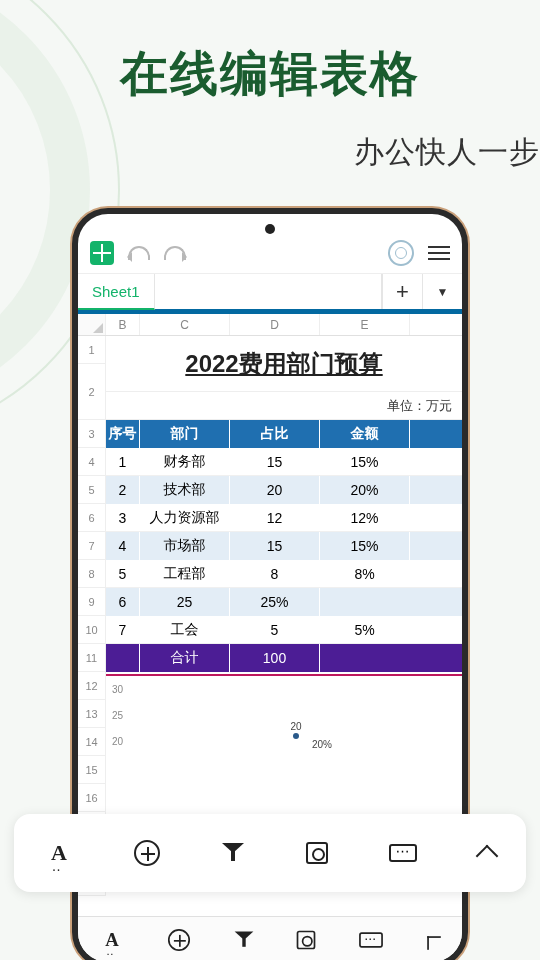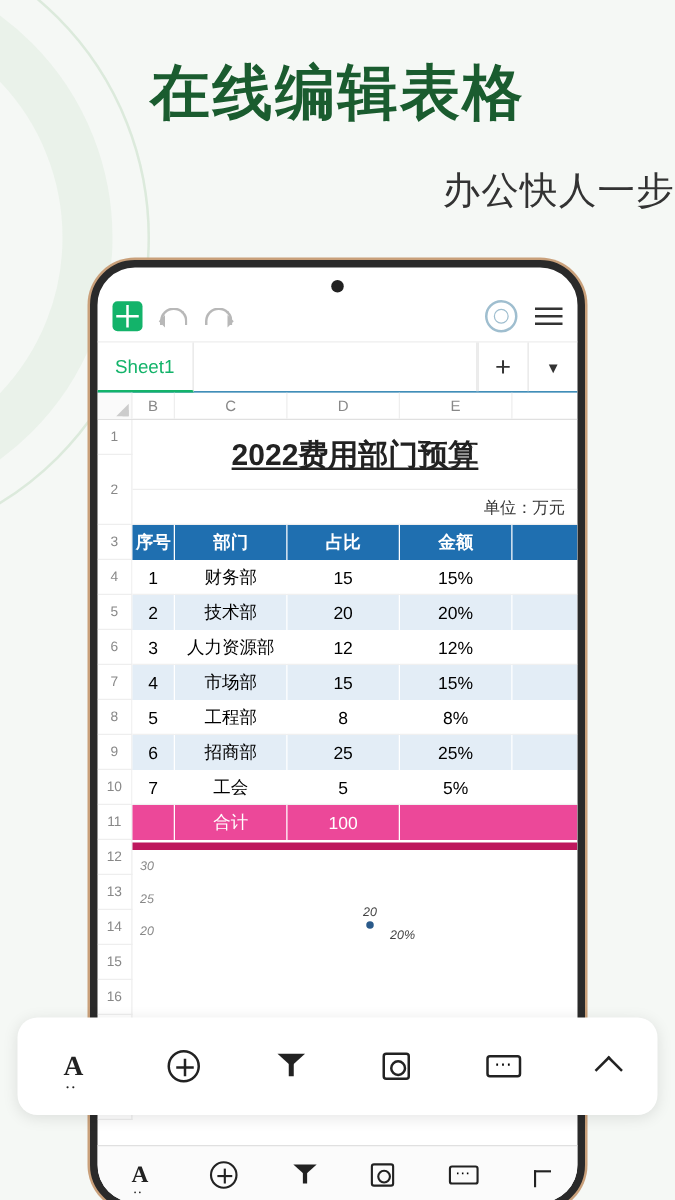--- a/index.html
+++ b/index.html
@@ -107,21 +107,21 @@
     border: 1.5px solid #9fbecf;
   }
   .hamburger {
     width: 22px; height: 14px;
     display: flex; flex-direction: column; justify-content: space-between;
   }
   .hamburger span { height: 2px; background: #333; }
   
   .sheet-tabs {
     height: 40px; display: flex; align-items: stretch;
-    border-bottom: 1px solid #0369a1;
+    border-bottom: 5px solid #0369a1;
   }
   .sheet-tab {
     padding: 0 14px;
     display: flex; align-items: center;
     color: #13b36a;
     font-size: 15px;
     border-right: 1px solid #e5e5e5;
     border-bottom: 2px solid #13b36a;
     margin-bottom: -1px;
   }
@@ -175,26 +175,25 @@
     grid-template-columns: 34px 90px 90px 90px;
     height: 28px;
   }
   .datagrid .drow > div {
     display: flex; align-items: center; justify-content: center;
     font-size: 14px; border-right: 1px solid #fff;
   }
   .hdr-row { background: #1f6fb0; color: #fff; font-weight: 700; }
   .alt-row { background: #e3edf6; }
   .norm-row { background: #fff; border-bottom: 1px solid #f0f0f0; }
-  .sum-row { background: #ec4899; color: #fff; font-weight: 500; }
+  .sum-row { background: #4c1d95; color: #fff; font-weight: 500; }
   .chart-area {
     margin-top: 2px; height: 120px; position: relative;
-    border-top: 6px solid #be185d;
+    border-top: 2px solid #be185d;
     padding-left: 12px;
-    font-style: italic;
   }
   .ytick { position: absolute; left: 6px; font-size: 10px; color: #888; }
   .pt { position: absolute; width: 6px; height: 6px; background: #2a5a8a; border-radius: 50%; transform: translate(-50%,-50%); }
   .ptlab { position: absolute; font-size: 10px; color: #444; transform: translate(-50%,-120%); }
   
   .float-bar {
     position: absolute;
     left: 14px; right: 14px; top: 814px;
     height: 78px;
     background: #fff;
@@ -330,21 +329,20 @@
               <div>15%</div>
             </div>
             <div class="drow norm-row">
               <div>5</div>
               <div>工程部</div>
               <div>8</div>
               <div>8%</div>
             </div>
             <div class="drow alt-row">
               <div>6</div>
-              <div>招商部</div>
               <div>25</div>
               <div>25%</div>
             </div>
             <div class="drow norm-row">
               <div>7</div>
               <div>工会</div>
               <div>5</div>
               <div>5%</div>
             </div>
             <div class="drow sum-row">

